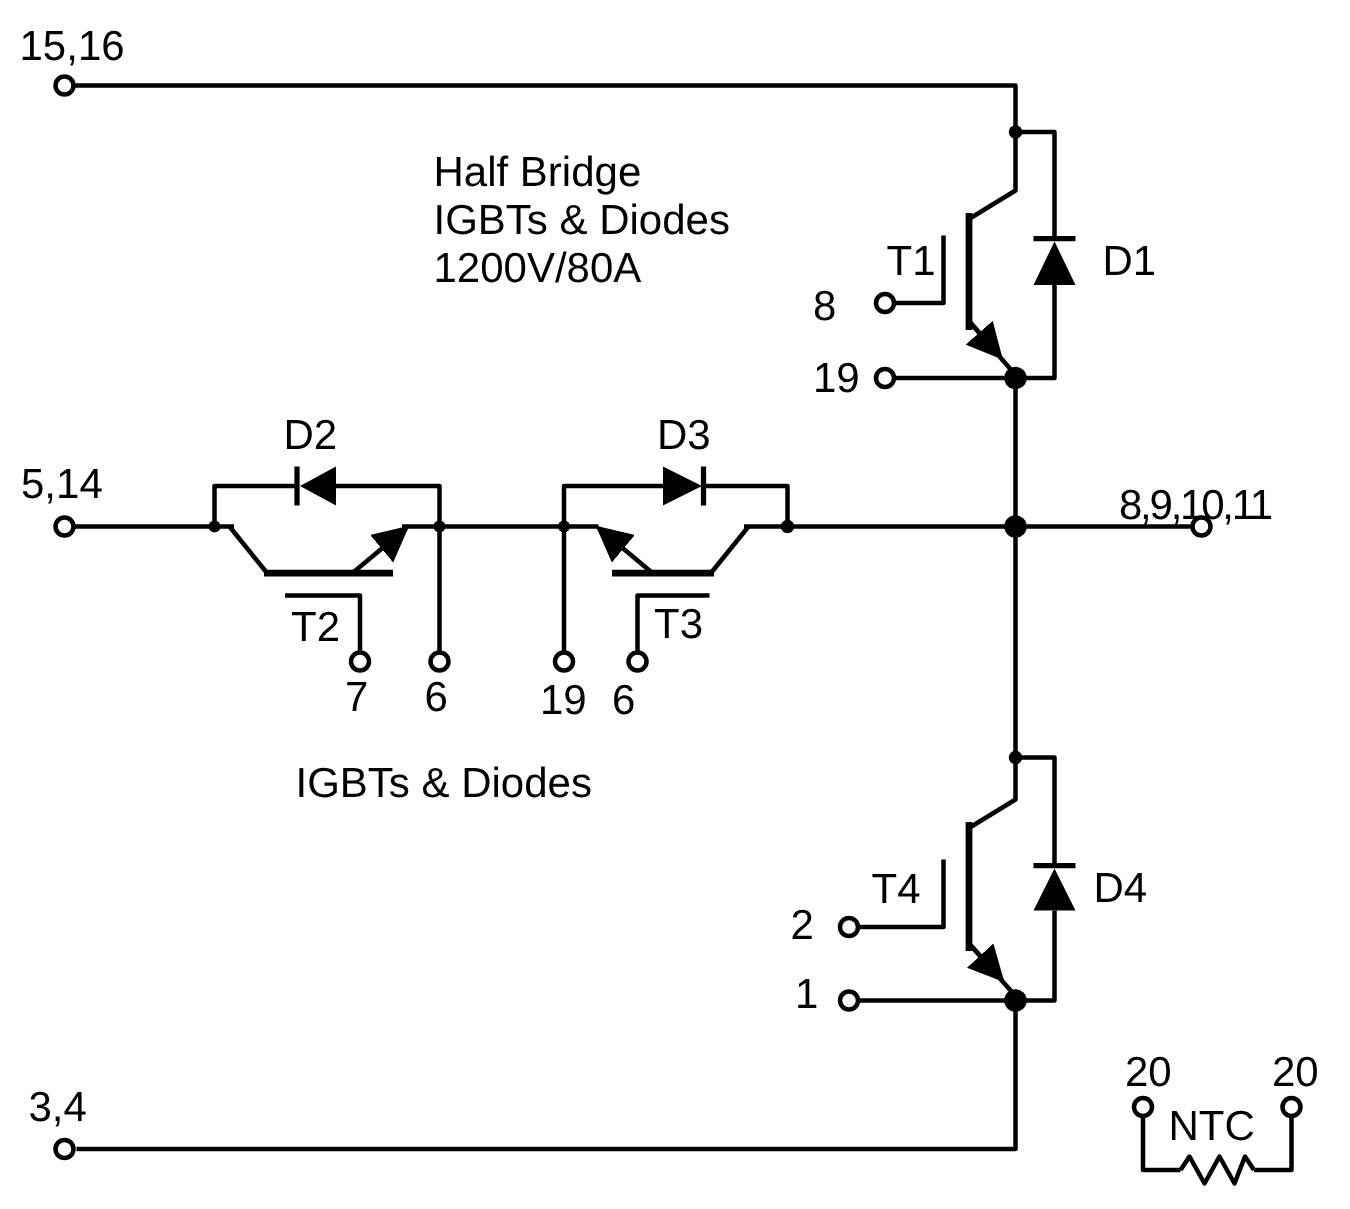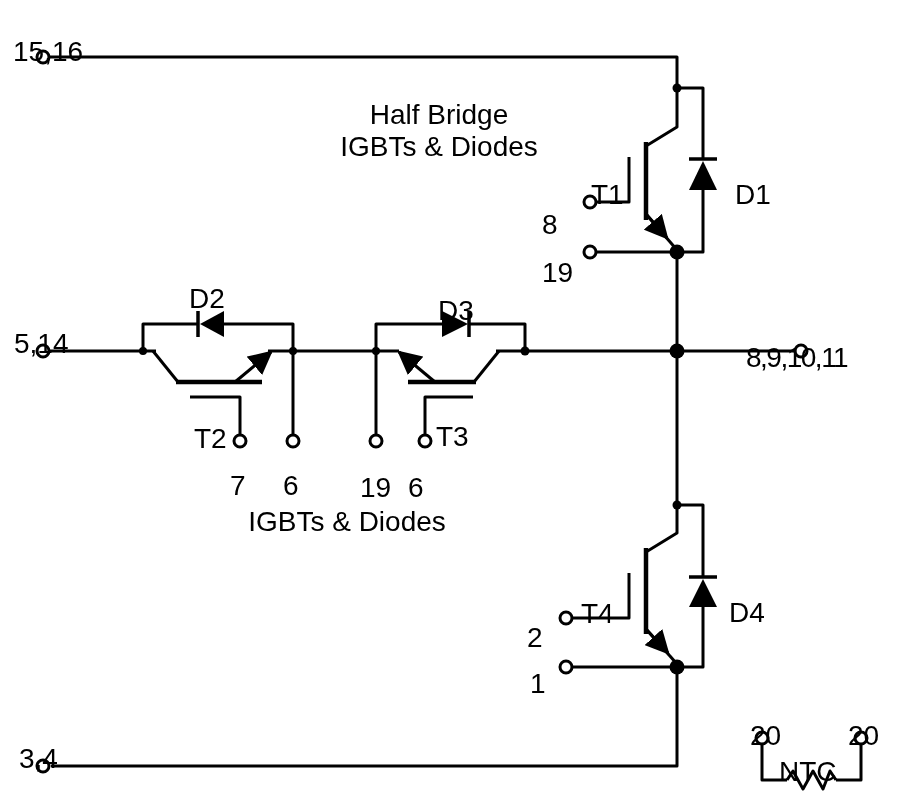--- a/index.html
+++ b/index.html
@@ -11,27 +11,25 @@
     color:#000;
     overflow:hidden;
   }
   #schematic-svg{position:absolute;left:0;top:0;}
   .lbl{
     position:absolute;
     font-size:28px;
     line-height:28px;
     color:#000;
     white-space:nowrap;
-    margin-top:21px;
   }
   .lbl.tight{letter-spacing:-1.5px;}
   .text-block{
     position:absolute;
     width:300px;
-    text-align:center;
     font-size:28px;
     line-height:32px;
     color:#000;
   }
   .wire{stroke:#000;stroke-width:3;fill:none;stroke-linejoin:round;}
   .bodybar{stroke:#000;stroke-width:4.5;fill:none;}
   .gatebar{stroke:#000;stroke-width:3;fill:none;stroke-linejoin:round;}
   .diode-tri{fill:#000;stroke:none;}
   .diode-bar{stroke:#000;stroke-width:3.5;fill:none;}
   .term{fill:#fff;stroke:#000;stroke-width:3;}
@@ -172,30 +170,31 @@
   <div class="lbl" style="left:283px;top:451px">6</div>
   <div class="lbl" style="left:360px;top:453px">19</div>
   <div class="lbl" style="left:408px;top:453px">6</div>
   <div class="lbl" style="left:527px;top:603px">2</div>
   <div class="lbl" style="left:530px;top:649px">1</div>
   <div class="lbl" style="left:750px;top:701px">20</div>
   <div class="lbl" style="left:848px;top:701px">20</div>
 
   <div class="lbl" style="left:591px;top:160px">T1</div>
   <div class="lbl" style="left:735px;top:160px">D1</div>
-  <div class="lbl" style="left:189px;top:264px">D2</div>
+  <div class="lbl" style="left:189px;top:276px">D2</div>
   <div class="lbl" style="left:438px;top:276px">D3</div>
   <div class="lbl" style="left:194px;top:404px">T2</div>
   <div class="lbl" style="left:436px;top:402px">T3</div>
   <div class="lbl" style="left:581px;top:579px">T4</div>
   <div class="lbl" style="left:729px;top:578px">D4</div>
   <div class="lbl" style="left:779px;top:737px">NTC</div>
 
   <div class="text-block" style="left:289px;top:99px">
     <div>Half Bridge</div>
     <div>IGBTs &amp; Diodes</div>
+    <div>1200V/80A</div>
   </div>
 
   <div class="text-block" style="left:197px;top:506px">
     <div>IGBTs &amp; Diodes</div>
   </div>
 
 </div>
 
 </body></html>

